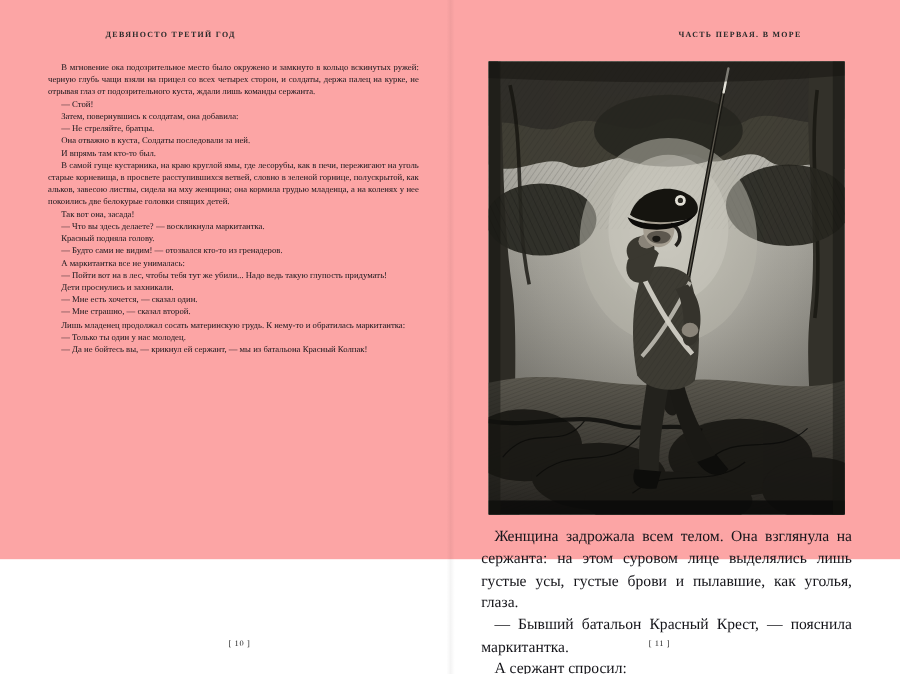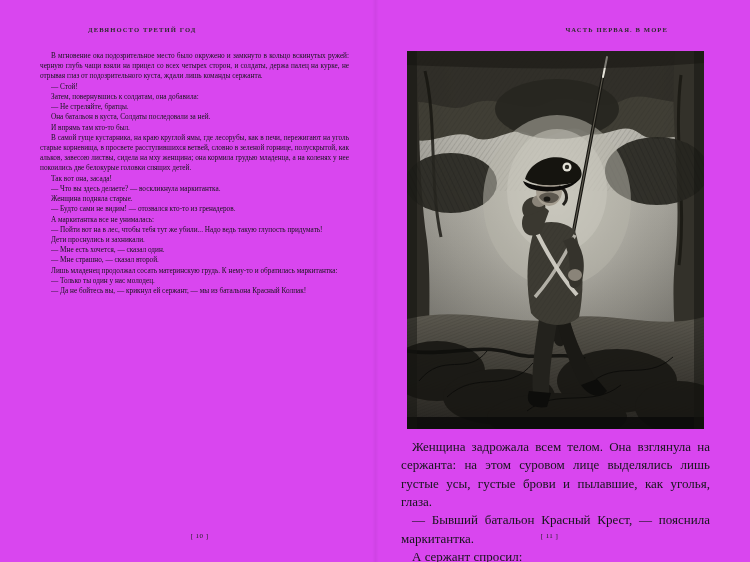--- a/index.html
+++ b/index.html
@@ -10,22 +10,22 @@
   body {
     width: 750px;
     height: 562px;
     overflow: hidden;
     font-family: "Liberation Serif", serif;
     color: #1a1a1a;
   }
   .spread {
     position: relative;
     width: 750px;
-    height: 562px;
-    background: #d946ef;
+    height: 466px;
+    background: #fca5a5;
     display: flex;
   }
   .page {
     position: relative;
     height: 562px;
     box-sizing: border-box;
   }
   .page-left {
     width: 375px;
     padding: 26px 26px 0 40px;
@@ -126,26 +126,26 @@
 
 <div class="spread">
 
   <div class="page page-left">
     <div class="running-head running-head-left">ДЕВЯНОСТО ТРЕТИЙ ГОД</div>
     <div class="body-col">
       <p>В мгновение ока подозрительное место было окружено и за­мкнуто в кольцо вскинутых ружей: черную глубь чащи взяли на прицел со всех четырех сторон, и солдаты, держа палец на курке, не отрывая глаз от подозрительного куста, ждали лишь команды сержанта.</p>
       <p>— Стой!</p>
       <p>Затем, повернувшись к солдатам, она добавила:</p>
       <p>— Не стреляйте, братцы.</p>
-      <p>Она батальон в куста, Солдаты последовали за ней.</p>
+      <p>Она отважно в куста, Солдаты последовали за ней.</p>
       <p>И впрямь там кто-то был.</p>
       <p>В самой гуще кустарника, на краю круглой ямы, где лесорубы, как в печи, пережигают на уголь старые корневища, в просвете расступившихся ветвей, словно в зеленой горнице, полускрытой, как альков, завесою листвы, сидела на мху женщина; она кормила грудью младенца, а на коленях у нее покоились две белокурые го­ловки спящих детей.</p>
       <p>Так вот она, засада!</p>
       <p>— Что вы здесь делаете? — воскликнула маркитантка.</p>
-      <p>Женщина подняла старые.</p>
+      <p>Красный подняла голову.</p>
       <p>— Будто сами не видим! — отозвался кто-то из гренадеров.</p>
       <p>А маркитантка все не унималась:</p>
       <p>— Пойти вот на в лес, чтобы тебя тут же убили... Надо ведь такую глупость придумать!</p>
       <p>Дети проснулись и захникали.</p>
       <p>— Мне есть хочется, — сказал один.</p>
       <p>— Мне страшно, — сказал второй.</p>
       <p>Лишь младенец продолжал сосать материнскую грудь. К нему-то и обратилась маркитантка:</p>
       <p>— Только ты один у нас молодец.</p>
       <p>— Да не бойтесь вы, — крикнул ей сержант, — мы из батальона Красный Колпак!</p>
     </div>

